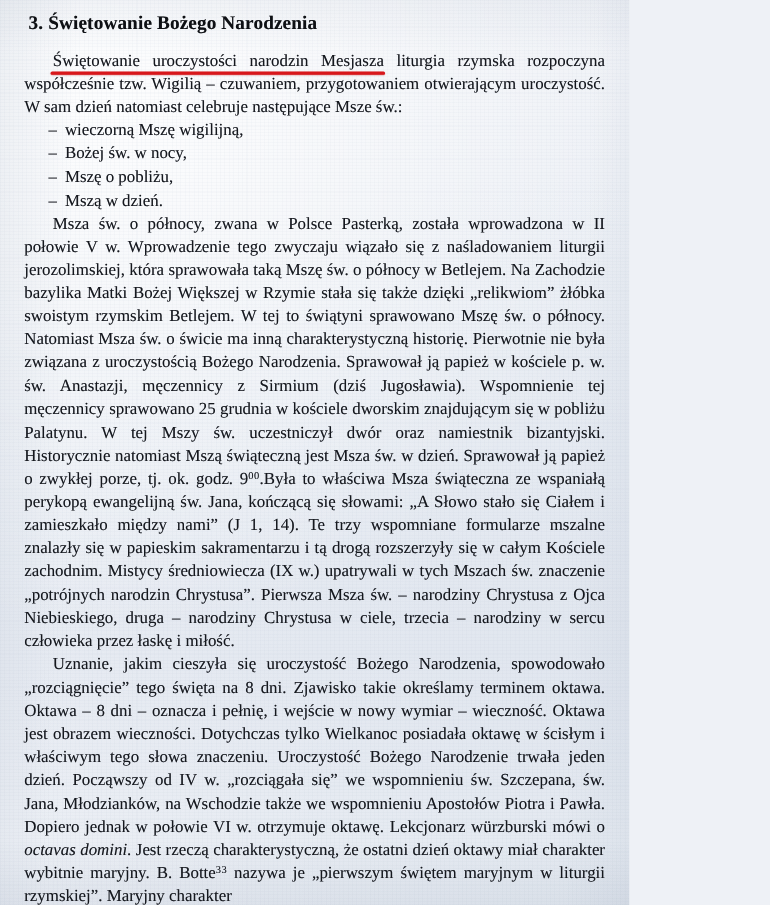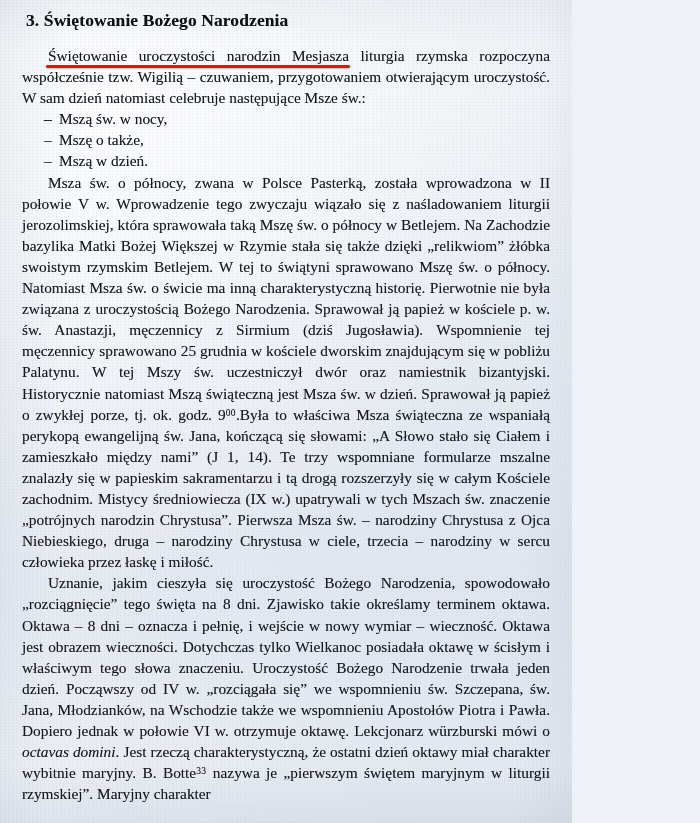--- a/index.html
+++ b/index.html
@@ -147,23 +147,23 @@
 <div class="page">
   <div class="sheet">
 
     <h2 class="heading">3. Świętowanie Bożego Narodzenia</h2>
 
     <div class="body-block">
 
       <p class="para"><span class="marked">Świętowanie uroczystości narodzin Mesjasza</span><span> liturgia rzymska rozpoczyna współcześnie tzw. Wigilią – czuwaniem, przygotowaniem otwierającym uroczystość. W sam dzień natomiast celebruje następujące Msze św.:</span></p>
 
       <ul class="mass-list">
-        <li><span class="dash">–</span></li>
-        <li><span class="dash">–</span><span>Mszą św. w nocy,</span></li>
-        <li><span class="dash">–</span><span>Mszę o także,</span></li>
+        <li><span class="dash">–</span><span>wieczorną Mszę wigilijną,</span></li>
+        <li><span class="dash">–</span><span>Bożej św. w nocy,</span></li>
+        <li><span class="dash">–</span><span>Mszę o pobliżu,</span></li>
         <li><span class="dash">–</span><span>Mszą w dzień.</span></li>
       </ul>
 
 
       <p class="para tight"><span>Msza św. o północy, zwana w Polsce Pasterką, została wprowadzona w II połowie V w. Wprowadzenie tego zwyczaju wiązało się z naśladowaniem liturgii jerozolimskiej, która sprawowała taką Mszę św. o północy w Betlejem. Na Zachodzie bazylika Matki Bożej Większej w Rzymie stała się także dzięki „relikwiom” żłóbka swoistym rzymskim Betlejem. W tej to świątyni sprawowano Mszę św. o północy. Natomiast Msza św. o świcie ma inną charakterystyczną historię. Pierwotnie nie była związana z uroczystością Bożego Narodzenia. Sprawował ją papież w kościele p. w. św. Anastazji, męczennicy z Sirmium (dziś Jugosławia). Wspomnienie tej męczennicy sprawowano 25 grudnia w kościele dworskim znajdującym się w pobliżu Palatynu. W tej Mszy św. uczestniczył dwór oraz namiestnik bizantyjski. Historycznie natomiast Mszą świąteczną jest Msza św. w dzień. Sprawował ją papież o zwykłej porze, tj. ok. godz. 9</span><sup>00</sup><span>.Była to właściwa Msza świąteczna ze wspaniałą perykopą ewangelijną św. Jana, kończącą się słowami: „A Słowo stało się Ciałem i zamieszkało między nami” (J 1, 14). Te trzy wspomniane formularze mszalne znalazły się w papieskim sakramentarzu i tą drogą rozszerzyły się w całym Kościele zachodnim. Mistycy średniowiecza (IX w.) upatrywali w tych Mszach św. znaczenie „potrójnych narodzin Chrystusa”. Pierwsza Msza św. – narodziny Chrystusa z Ojca Niebieskiego, druga – narodziny Chrystusa w ciele, trzecia – narodziny w sercu człowieka przez łaskę i miłość.</span></p>
 
       <p class="para tight"><span>Uznanie, jakim cieszyła się uroczystość Bożego Narodzenia, spowodowało „rozciągnięcie” tego święta na 8 dni. Zjawisko takie określamy terminem oktawa. Oktawa – 8 dni – oznacza i pełnię, i wejście w nowy wymiar – wieczność. Oktawa jest obrazem wieczności. Dotychczas tylko Wielkanoc posiadała oktawę w ścisłym i właściwym tego słowa znaczeniu. Uroczystość Bożego Narodzenie trwała jeden dzień. Począwszy od IV w. „rozciągała się” we wspomnieniu św. Szczepana, św. Jana, Młodzianków, na Wschodzie także we wspomnieniu Apostołów Piotra i Pawła. Dopiero jednak w połowie VI w. otrzymuje oktawę. Lekcjonarz würzburski mówi o </span><i>octavas domini</i><span>. Jest rzeczą charakterystyczną, że ostatni dzień oktawy miał charakter wybitnie maryjny. B. Botte</span><sup>33</sup><span> nazywa je „pierwszym świętem maryjnym w liturgii rzymskiej”. Maryjny charakter</span></p>
 
     </div>
   </div>

